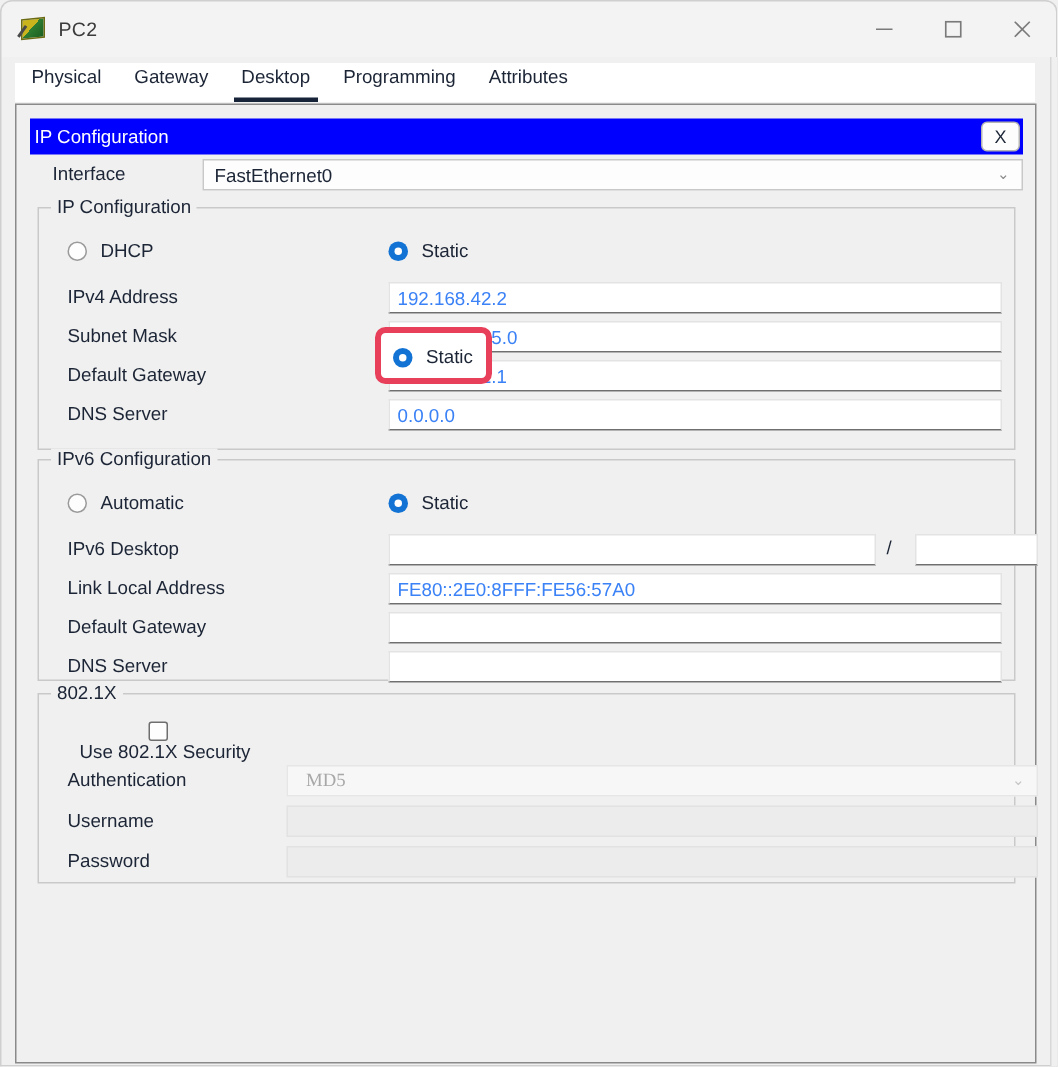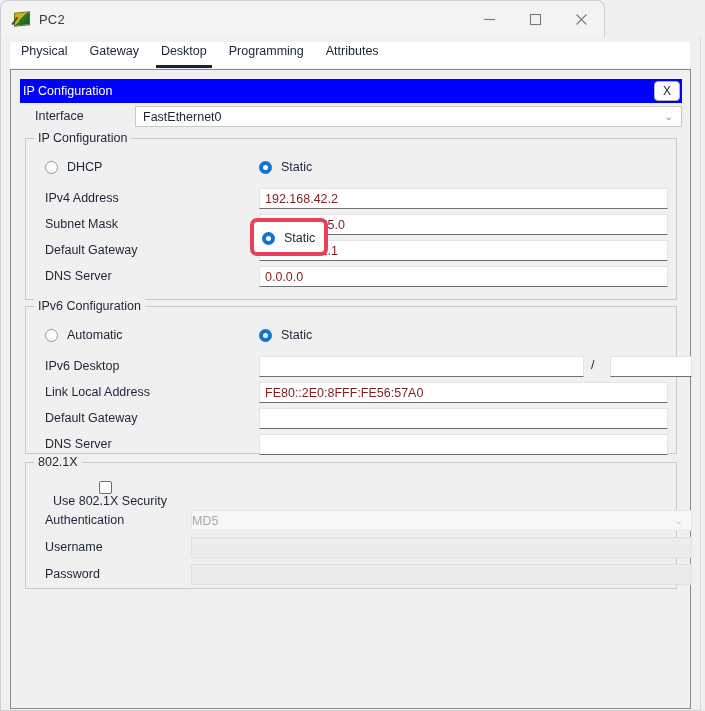--- a/index.html
+++ b/index.html
@@ -15,21 +15,21 @@
     width: 705px;
     height: 711px;
     background: #f0f0f0;
     box-sizing: border-box;
   }
 
   
   #titlebar {
     position: absolute;
     left: 0; top: 0;
-    width: 605px; height: 38px;
+    width: 705px; height: 38px;
     background: #f3f3f3;
     border-top: 1px solid #cfcfcf;
     border-left: 1px solid #cfcfcf;
     border-right: 1px solid #cfcfcf;
     border-radius: 8px 8px 0 0;
     box-sizing: border-box;
     display: flex;
     align-items: center;
   }
   #app-icon {
@@ -265,21 +265,21 @@
     left: 233px;
     top: 0;
     width: 409px; height: 21px;
     background: #ffffff;
     border: 1px solid #e3e3e3;
     border-bottom: 1px solid #6f6f6f;
     box-sizing: border-box;
     display: flex;
     align-items: center;
     font-size: 12.5px;
-    color: #7f1d1d;
+    color: #3b82f6;
     text-align: center;
   }
   .field-input > span { margin-left: 5px; }
 
   
   .ipv6-main {
     position: absolute;
     left: 233px; top: 0;
     width: 325px; height: 21px;
     background: #ffffff;
@@ -338,21 +338,21 @@
     left: 165px; top: 0;
     width: 501px; height: 21px;
     background: #f7f7f7;
     border: 1px solid #e6e6e6;
     box-sizing: border-box;
     display: flex;
     align-items: center;
     font-size: 12.5px;
     color: #a8a8a8;
   }
-  .combo-disabled > .cv { margin-left: 0; }
+  .combo-disabled > .cv { margin-left: 12px; font-family: Liberation Serif, serif; }
   .combo-disabled > .ca {
     margin-left: auto; margin-right: 8px;
     color: #c4c4c4; font-size: 10px; line-height: 1;
   }
   .input-disabled {
     position: absolute;
     left: 165px; top: 0;
     width: 501px; height: 21px;
     background: #ececec;
     border: 1px solid #e2e2e2;

